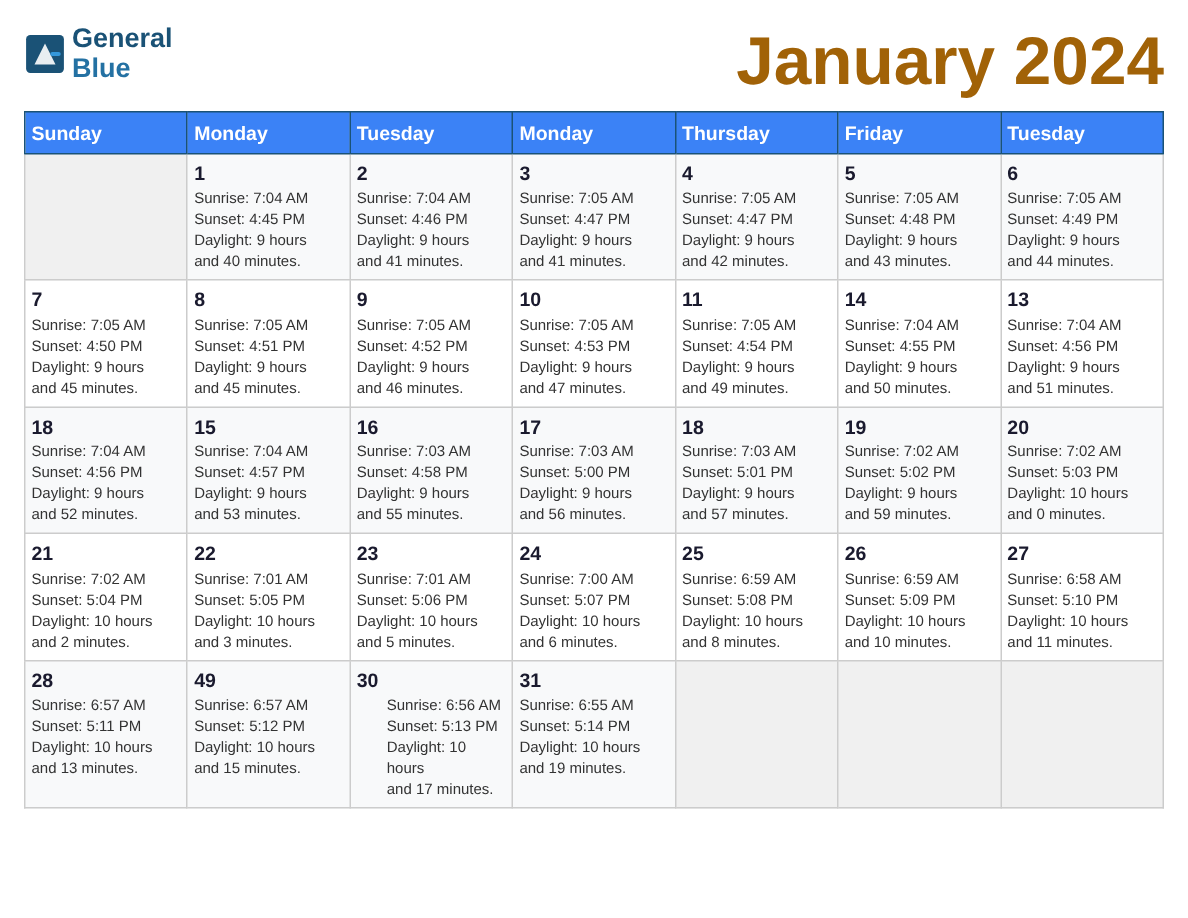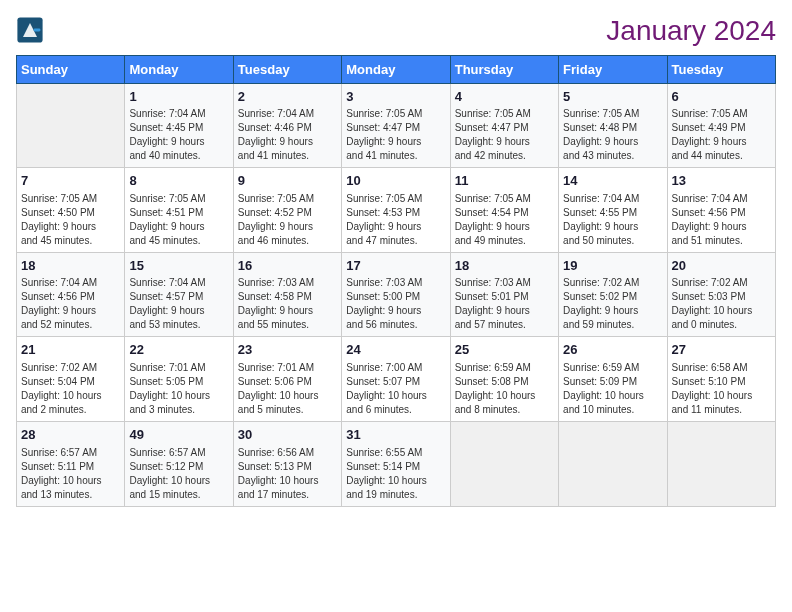--- a/index.html
+++ b/index.html
@@ -31,23 +31,23 @@
       color: #1a5276;
     }
     .logo-icon {
       width: 28px;
       height: 28px;
     }
     .title-area {
       text-align: right;
     }
     .calendar-title {
-      font-size: 28px;
-      font-weight: normal;
-      color: #701a75;
+      font-size: 45px;
+      font-weight: bold;
+      color: #a16207;
       line-height: 1.1;
     }
     .calendar-subtitle {
       font-size: 16px;
       color: #444;
       margin-top: 2px;
     }
     .calendar-table {
       width: 100%;
       border-collapse: collapse;
@@ -97,20 +97,24 @@
 </head>
 <body>
 
 <div class="header-area">
   <div class="logo">
     <svg class="logo-icon" viewBox="0 0 40 40">
       <rect x="2" y="2" width="36" height="36" rx="4" fill="#1a5276"></rect>
       <polygon points="10,30 20,10 30,30" fill="white" opacity="0.9"></polygon>
       <rect x="25" y="18" width="10" height="4" rx="2" fill="#3498db"></rect>
     </svg>
+    <div class="logo-text">
+      <span>General</span><br>
+      <span style="color:#2471a3;">Blue</span>
+    </div>
   </div>
   <div class="title-area">
     <div class="calendar-title">January 2024</div>
   </div>
 </div>
 
 <table class="calendar-table">
   <thead>
     <tr>
     <th>Sunday</th>
@@ -331,21 +335,21 @@
         </td>
         <td>
           <span class="day-number">49</span>
           <div class="day-info" style="white-space: pre-line;">Sunrise: 6:57 AM
 Sunset: 5:12 PM
 Daylight: 10 hours
 and 15 minutes.</div>
         </td>
         <td>
           <span class="day-number">30</span>
-          <div class="day-info" style="white-space: pre-line;">Sunrise: 6:56 AM
+          <div class="day-info" style="white-space: pre-line; margin-left: 20px;">Sunrise: 6:56 AM
 Sunset: 5:13 PM
 Daylight: 10 hours
 and 17 minutes.</div>
         </td>
         <td>
           <span class="day-number">31</span>
           <div class="day-info" style="white-space: pre-line;">Sunrise: 6:55 AM
 Sunset: 5:14 PM
 Daylight: 10 hours
 and 19 minutes.</div>

